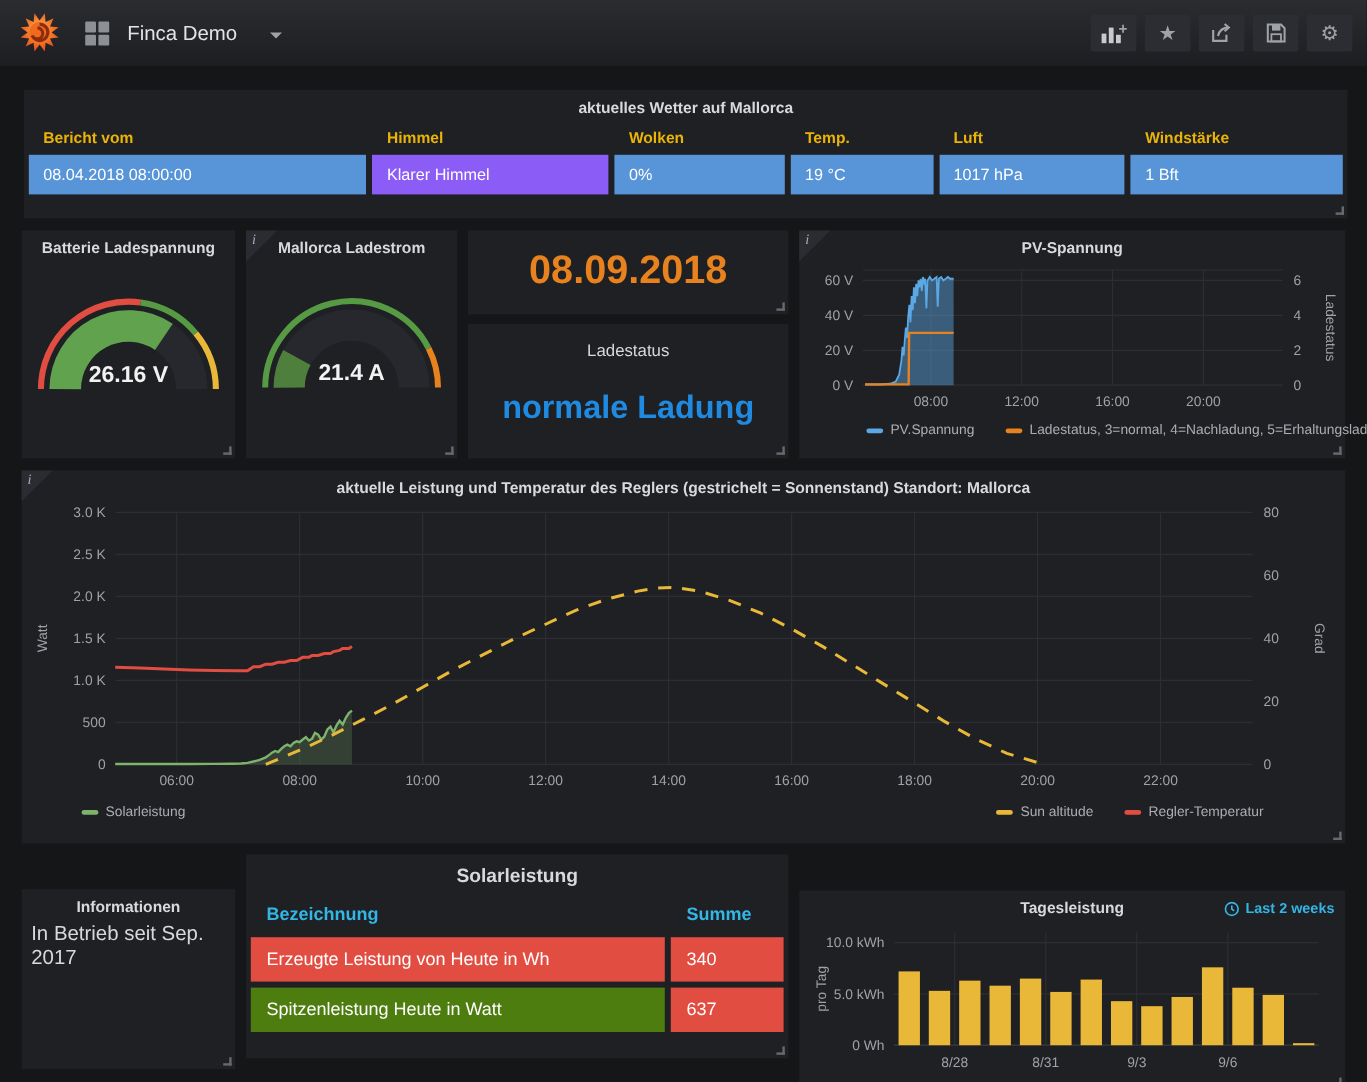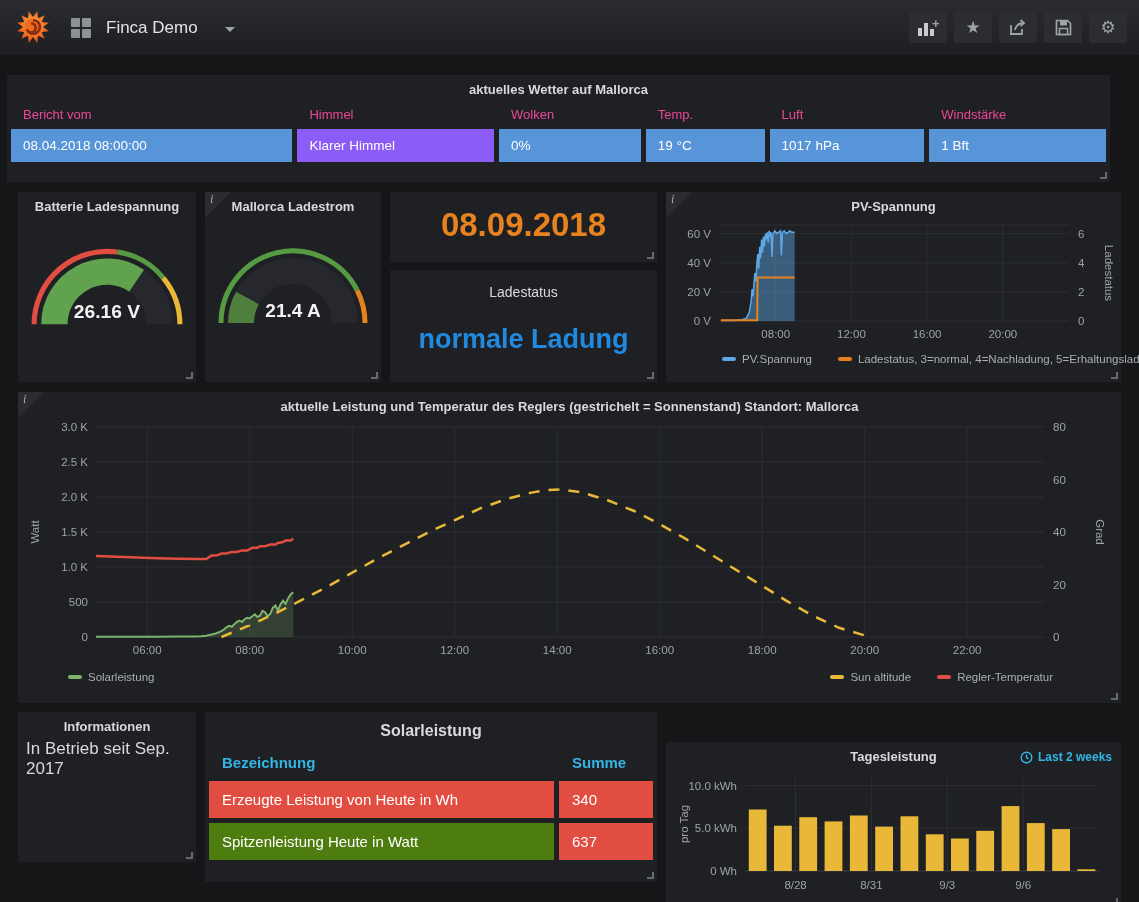--- a/index.html
+++ b/index.html
@@ -17,21 +17,21 @@
   .content{position:relative;width:1139px;height:847px}
   .panel{position:absolute;background:#1e2023}
   .ptitle{text-align:center;font-size:13px;font-weight:600;color:#d8d9da;padding:7px 0 3px;cursor:pointer;white-space:nowrap}
   .rsz{position:absolute;right:3px;bottom:3px;width:7px;height:7px;border-right:2px solid #66696e;border-bottom:2px solid #66696e;cursor:nwse-resize}
   .info-corner{position:absolute;top:0;left:0;width:0;height:0;border-top:26px solid #2b2c31;border-right:26px solid transparent;cursor:pointer}
   .info-corner i{position:absolute;top:-26px;left:5px;font-family:"Liberation Serif",serif;font-size:12px;color:#a9acb1}
   
   .wrow{display:flex;padding:0 4px;margin-top:7px}
   .wrow>div{margin-right:5px}
   .wrow>div:last-child{margin-right:0}
-  .whead>div{font-size:13px;font-weight:normal;color:#ec4899;padding-left:12px}
+  .whead>div{font-size:13px;font-weight:bold;color:#eab308;padding-left:12px}
   .wcells>div{height:33px;background:#5794d8;display:flex;align-items:center;padding-left:12px;font-size:13.5px;color:#fff}
   
   .bigdate{font-size:33px;font-weight:bold;color:#e8821e;text-align:center;margin-top:14px}
   .ls-label{font-size:14px;color:#d8d9da;text-align:center;margin-top:14px}
   .ls-value{font-size:27px;font-weight:bold;color:#1f8ae0;text-align:center;margin-top:24px}
   
   .legend{display:flex;align-items:center;font-size:11.5px;color:#aaadb2}
   .legend .item{display:flex;align-items:center;margin-right:26px;cursor:pointer;white-space:nowrap}
   .legend .dashsw{width:14px;height:4px;border-radius:2px;margin-right:6px}
   
@@ -118,21 +118,21 @@
         </span>
       </button>
       <button class="navbtn">
           <span>⚙</span>
         </button>
     </div>
   </header>
 
   <main class="content">
 
-    <section class="panel" style="left:7px;top:20px;width:1103px;height:107px">
+    <section class="panel" style="left:20px;top:20px;width:1103px;height:107px">
       <div class="ptitle">aktuelles Wetter auf Mallorca</div>
       <div class="wrow whead" id="weather-head">
           <div style="flex: 27 1 0%;">Bericht vom</div>
           <div style="flex: 18.5 1 0%;">Himmel</div>
           <div style="flex: 13 1 0%;">Wolken</div>
           <div style="flex: 10.7 1 0%;">Temp.</div>
           <div style="flex: 14.3 1 0%;">Luft</div>
           <div style="flex: 16.5 1 0%;">Windstärke</div>
         </div>
       <div class="wrow wcells" id="weather-cells">
@@ -294,21 +294,21 @@
             </span>
             <span class="item">
               <span class="dashsw" style="background: rgb(226, 77, 66);"></span>
               <span>Regler-Temperatur</span>
             </span>
           </div>
       </div>
       <div class="rsz"></div>
     </section>
 
-    <section class="panel" style="left:18px;top:657px;width:178px;height:150px">
+    <section class="panel" style="left:18px;top:686px;width:178px;height:150px">
       <div class="ptitle">Informationen</div>
       <div class="itext">In Betrieb seit Sep. 2017</div>
       <div class="rsz"></div>
     </section>
 
     <section class="panel" style="left:205px;top:657px;width:452px;height:170px">
       <div class="stitle">Solarleistung</div>
       <div class="shead">
         <div class="sdesc">Bezeichnung</div>
         <div class="sval">Summe</div>

